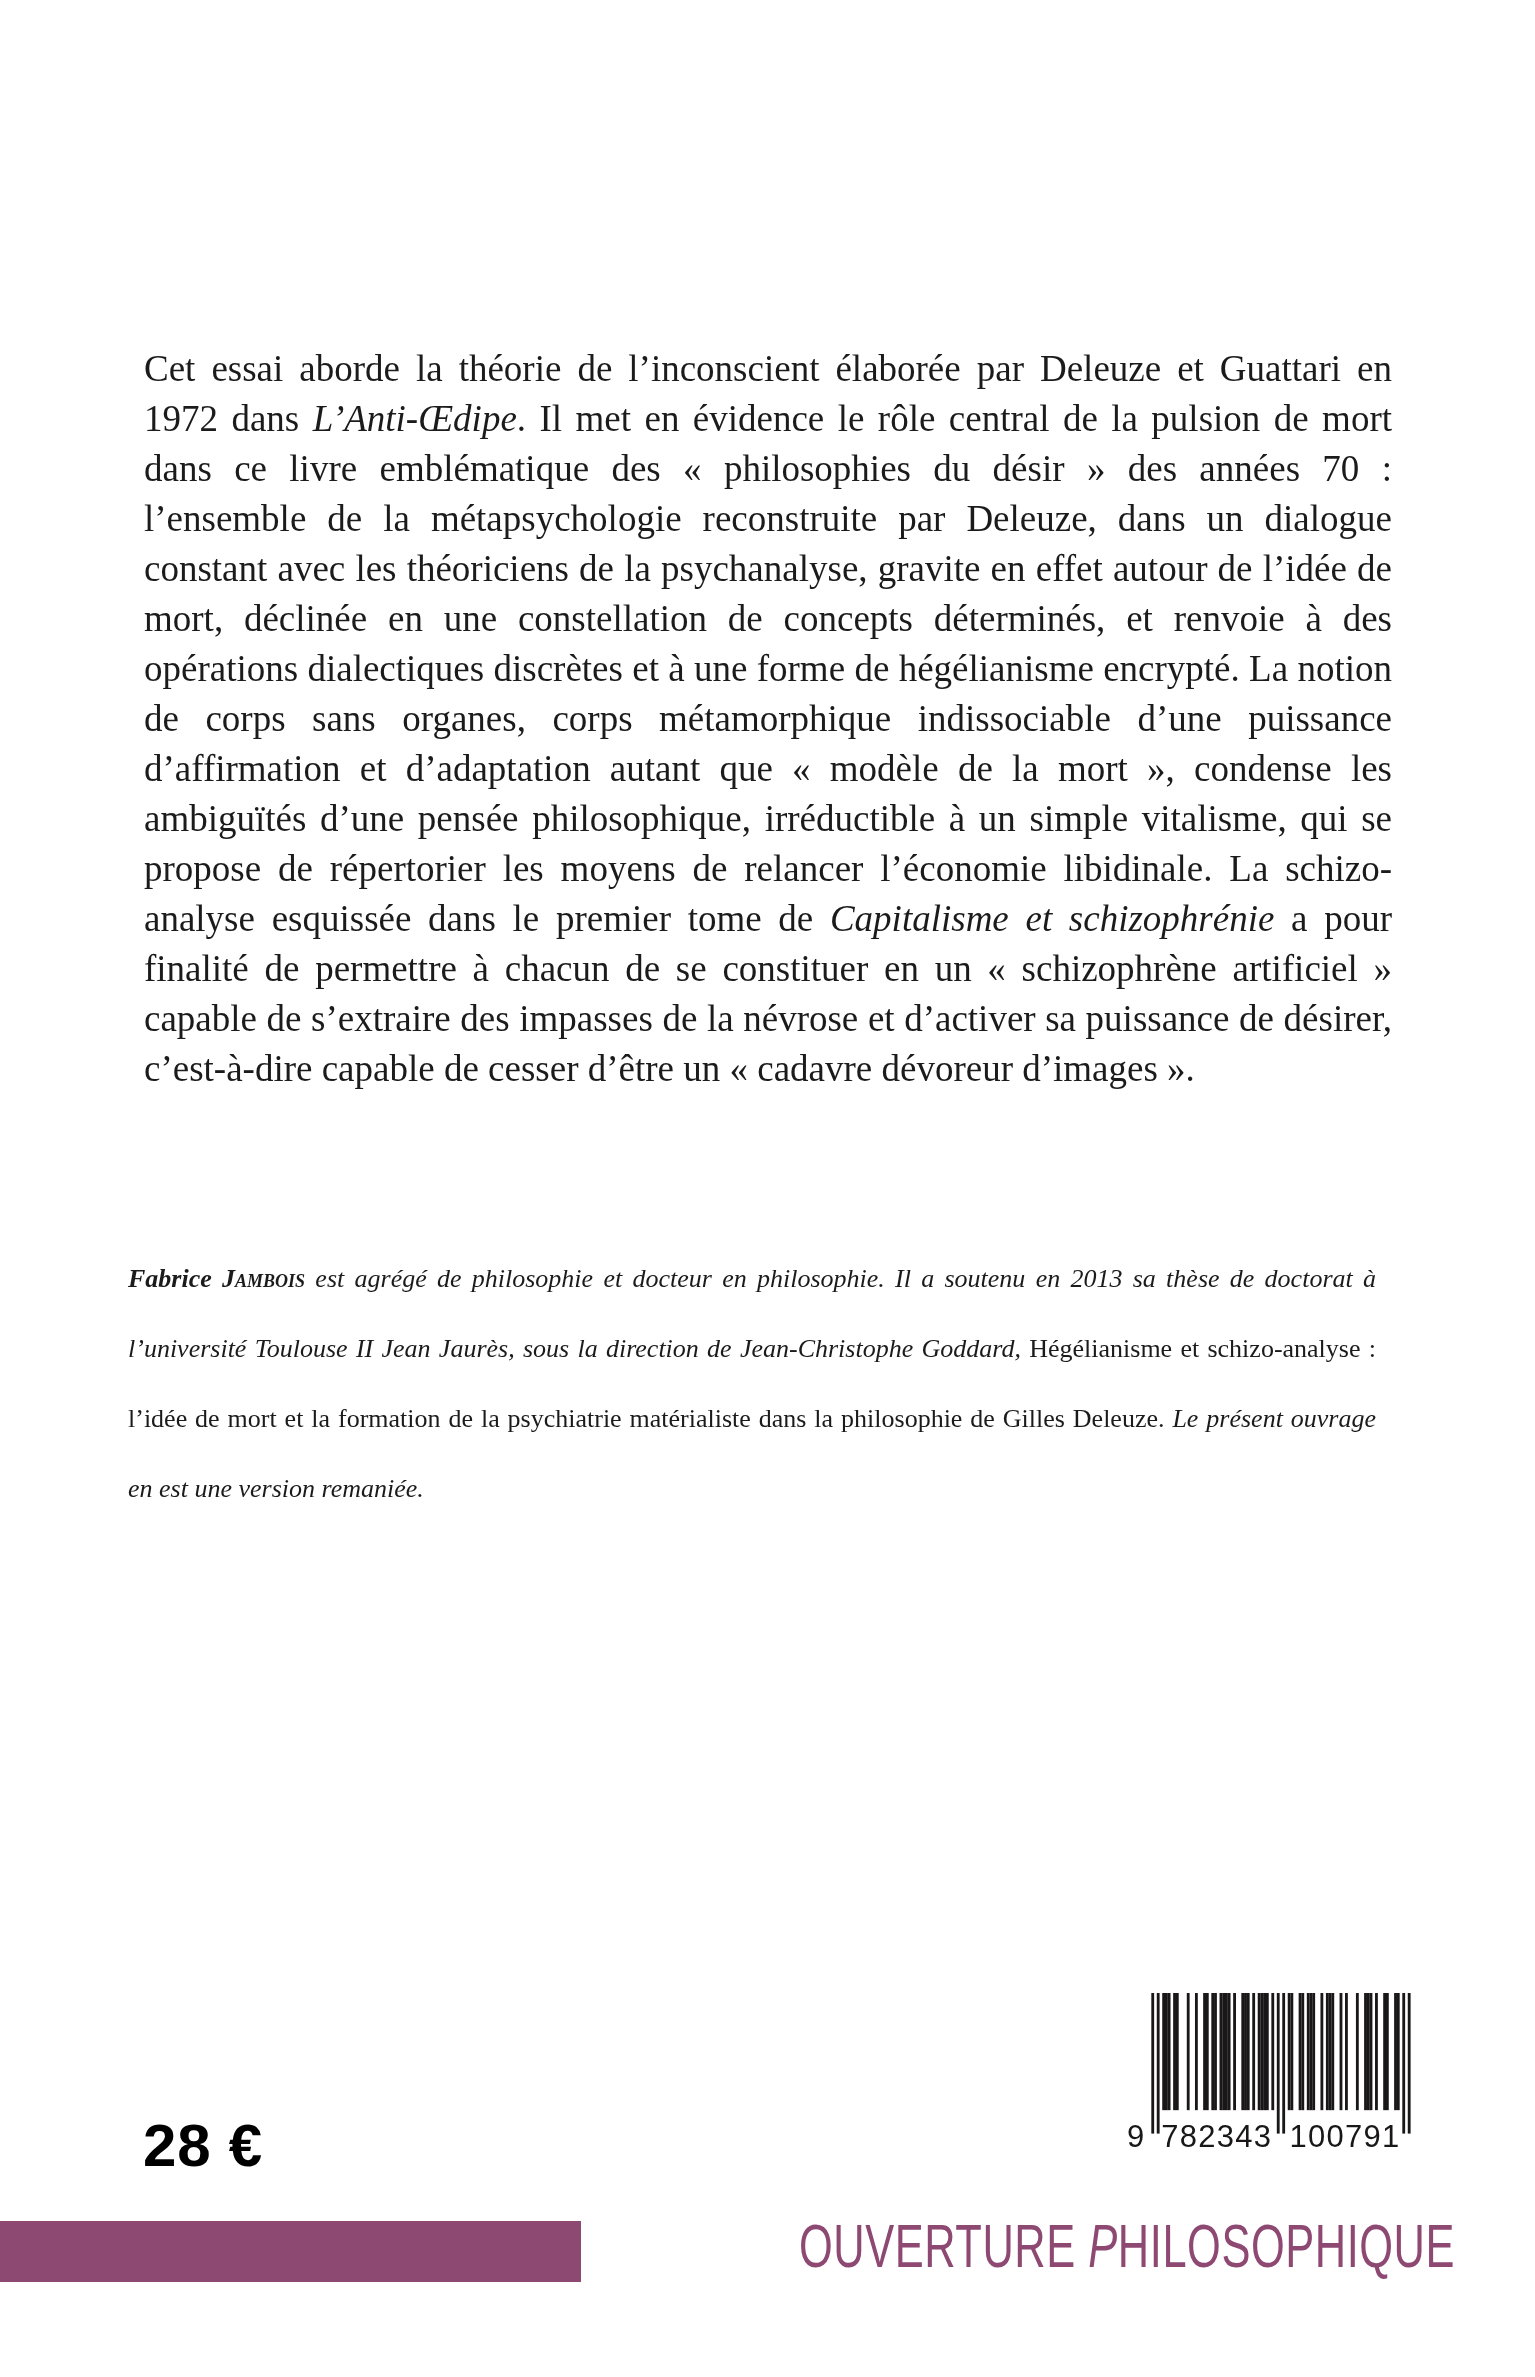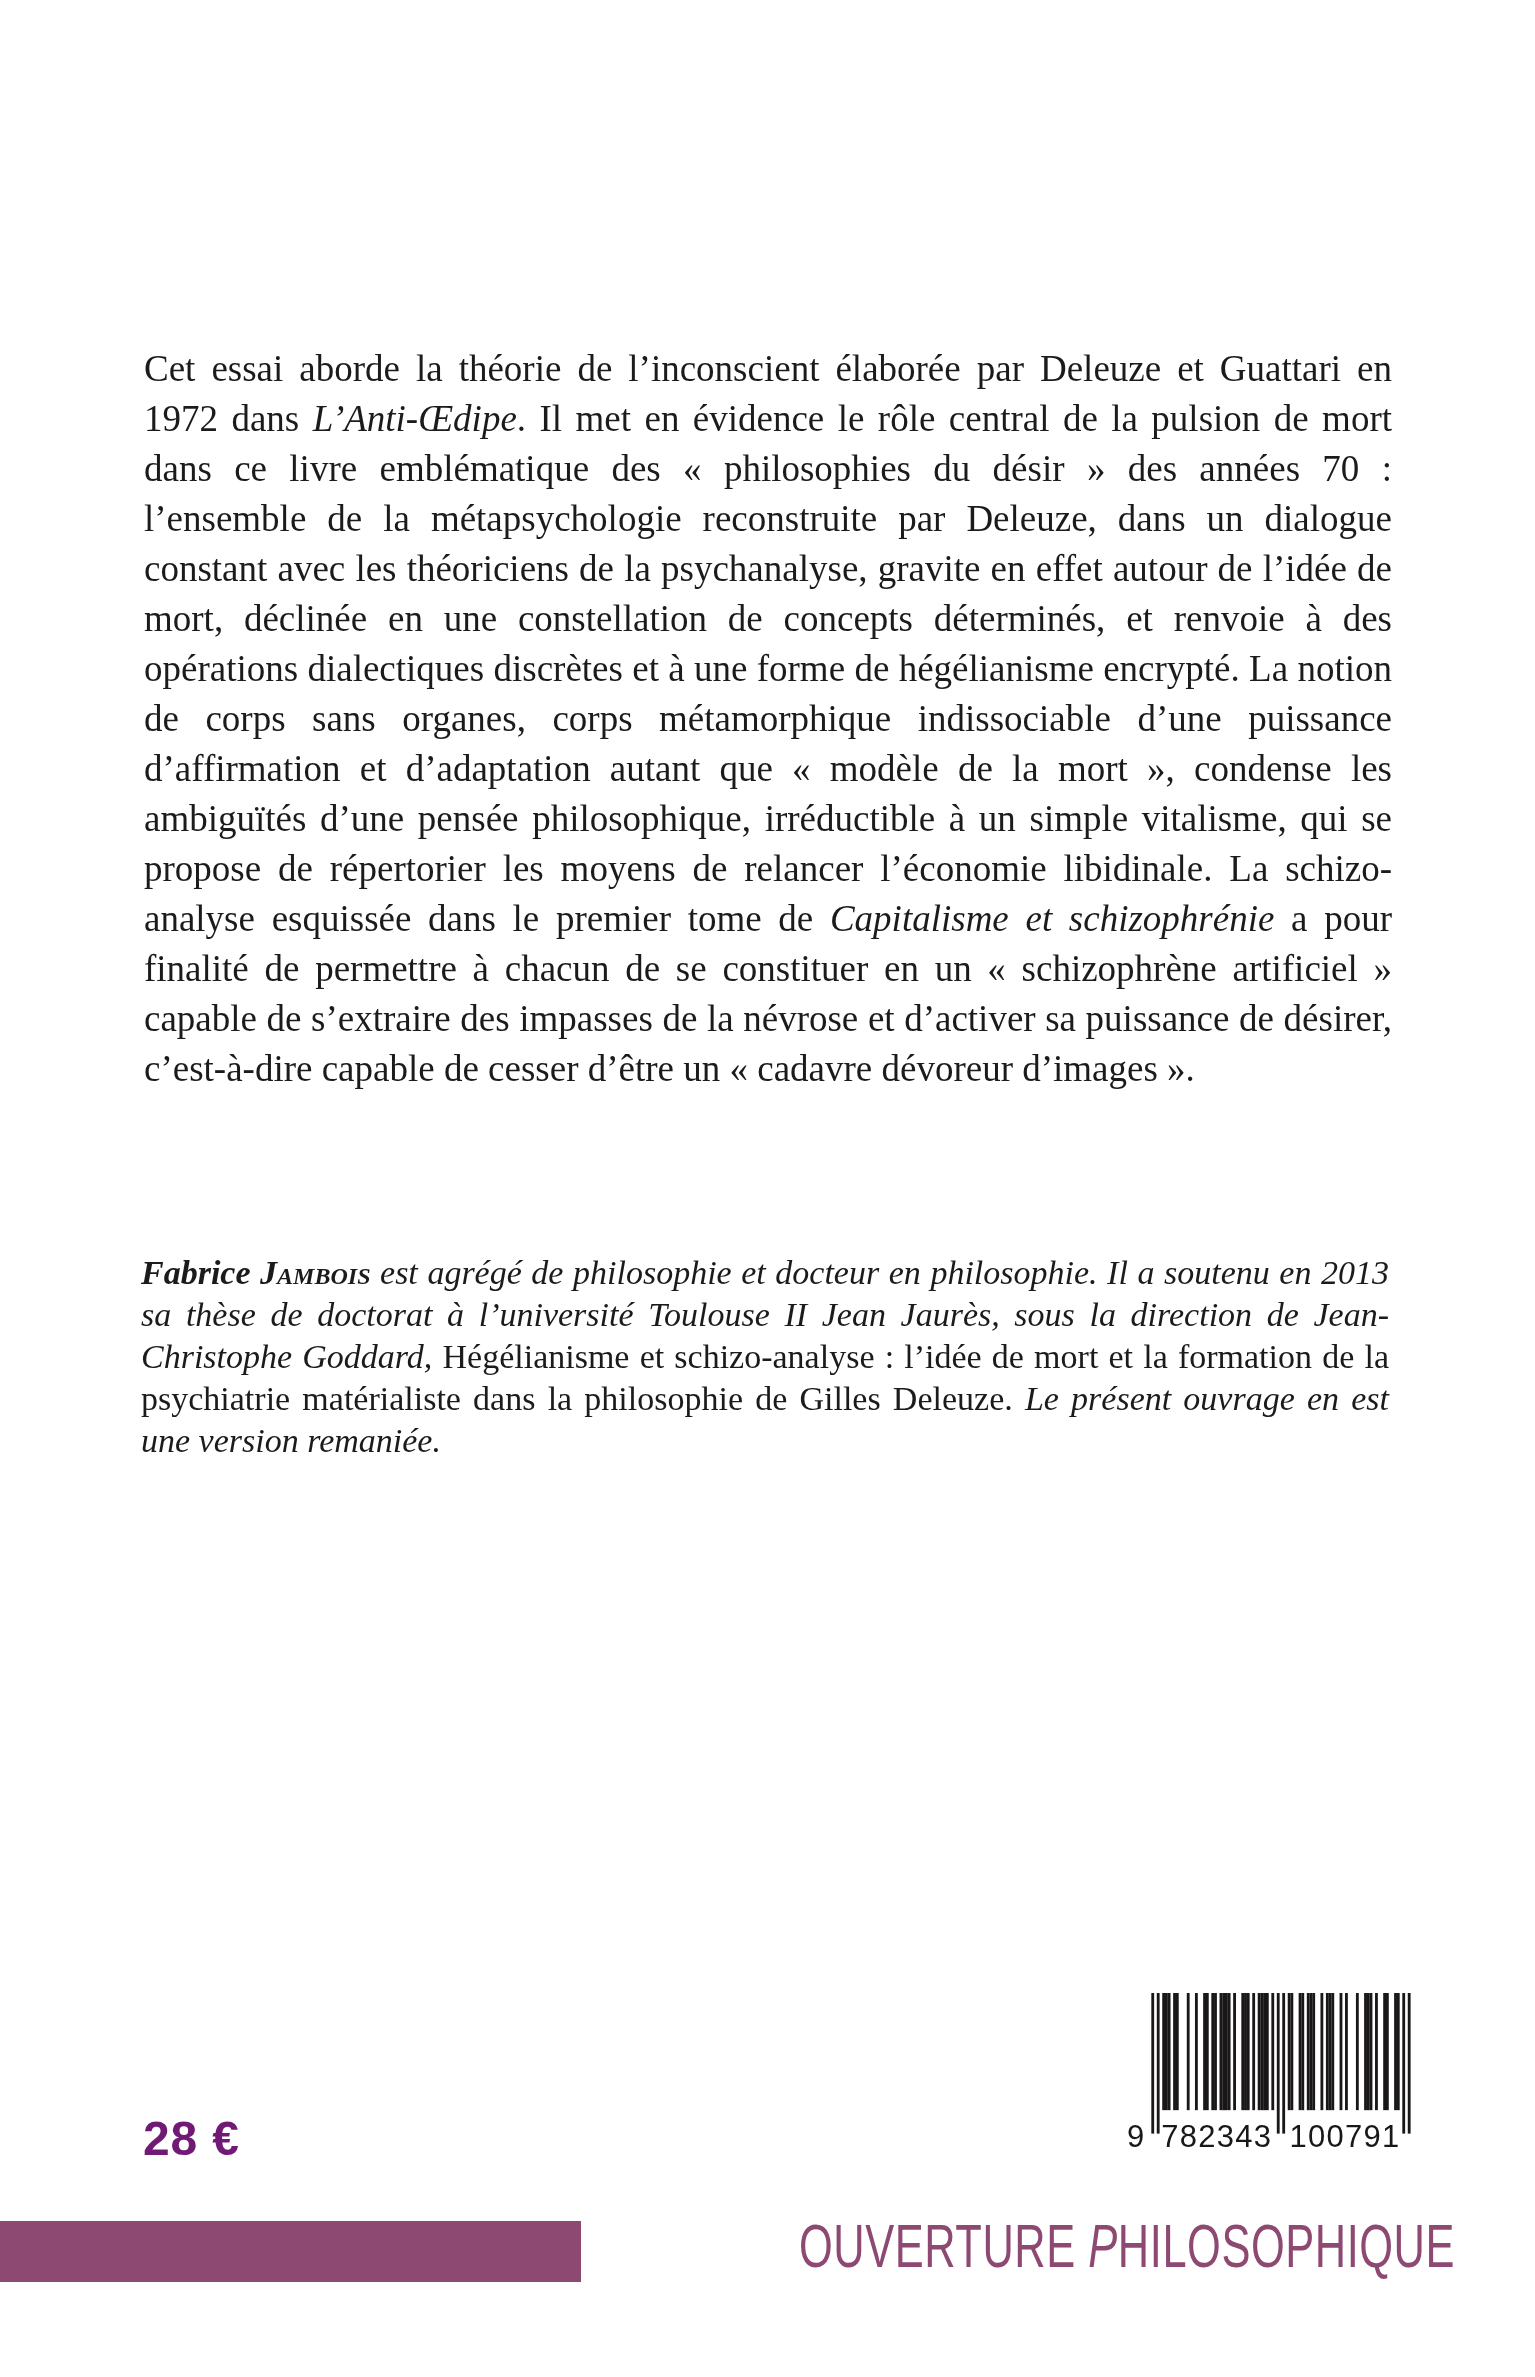--- a/index.html
+++ b/index.html
@@ -14,36 +14,36 @@
     display:inline-block; font-family:"Liberation Sans", sans-serif;
     font-weight:400; font-size:66px; letter-spacing:1.7px; color:var(--accent);
     transform:scaleX(0.74); transform-origin:center; white-space:nowrap;
   }
   
   .blurb{
     position:absolute; left:144px; top:307px; width:1248px;
     font-size:37px; line-height:50px; text-align:justify;
   }
   .bio{
-    position:absolute; left:141px; top:1218px; width:1248px;
-    font-size:34px; line-height:42px; text-align:justify;
+    position:absolute; left:128px; top:1218px; width:1248px;
+    font-size:26px; line-height:70px; text-align:justify;
   }
   .seg-r{ font-style:normal; font-weight:normal; }
   .seg-i{ font-style:italic; }
   .seg-bi{ font-style:italic; font-weight:bold; }
   .seg-bisc{ font-style:italic; font-weight:bold; font-variant:small-caps; }
   
   .isbn{
     position:absolute; left:151px; top:2062px;
     font-size:39px; color:#1c1c1c; letter-spacing:0.8px;
   }
   .price{
     position:absolute; left:143px; top:2111px;
     font-family:"Liberation Sans", sans-serif; font-weight:700;
-    font-size:48px; color:#701a75; letter-spacing:0.8px;
+    font-size:60px; color:#000000; letter-spacing:0.8px;
   }
   
   .barcode{ position:absolute; left:1124px; top:1993px; width:299px; height:159px; }
   
   .series-bar{
     position:absolute; left:0; top:2221px; width:581px; height:61px;
     background:var(--accent);
   }
   .series{
     position:absolute; left:799px; top:2210px; white-space:nowrap;

